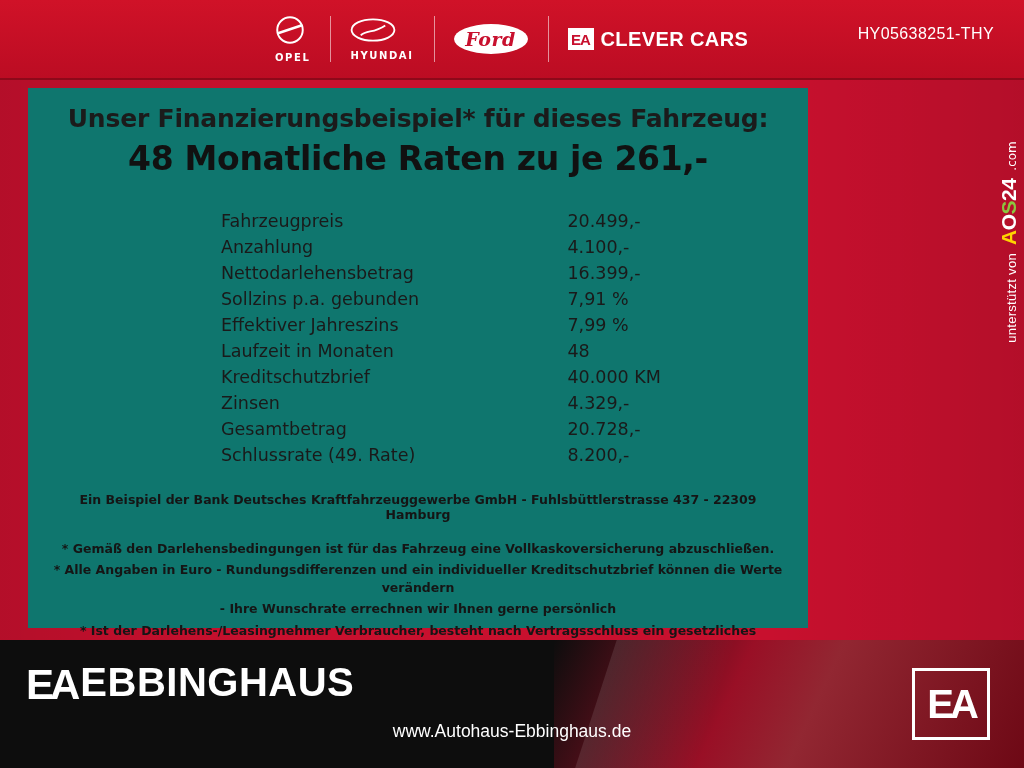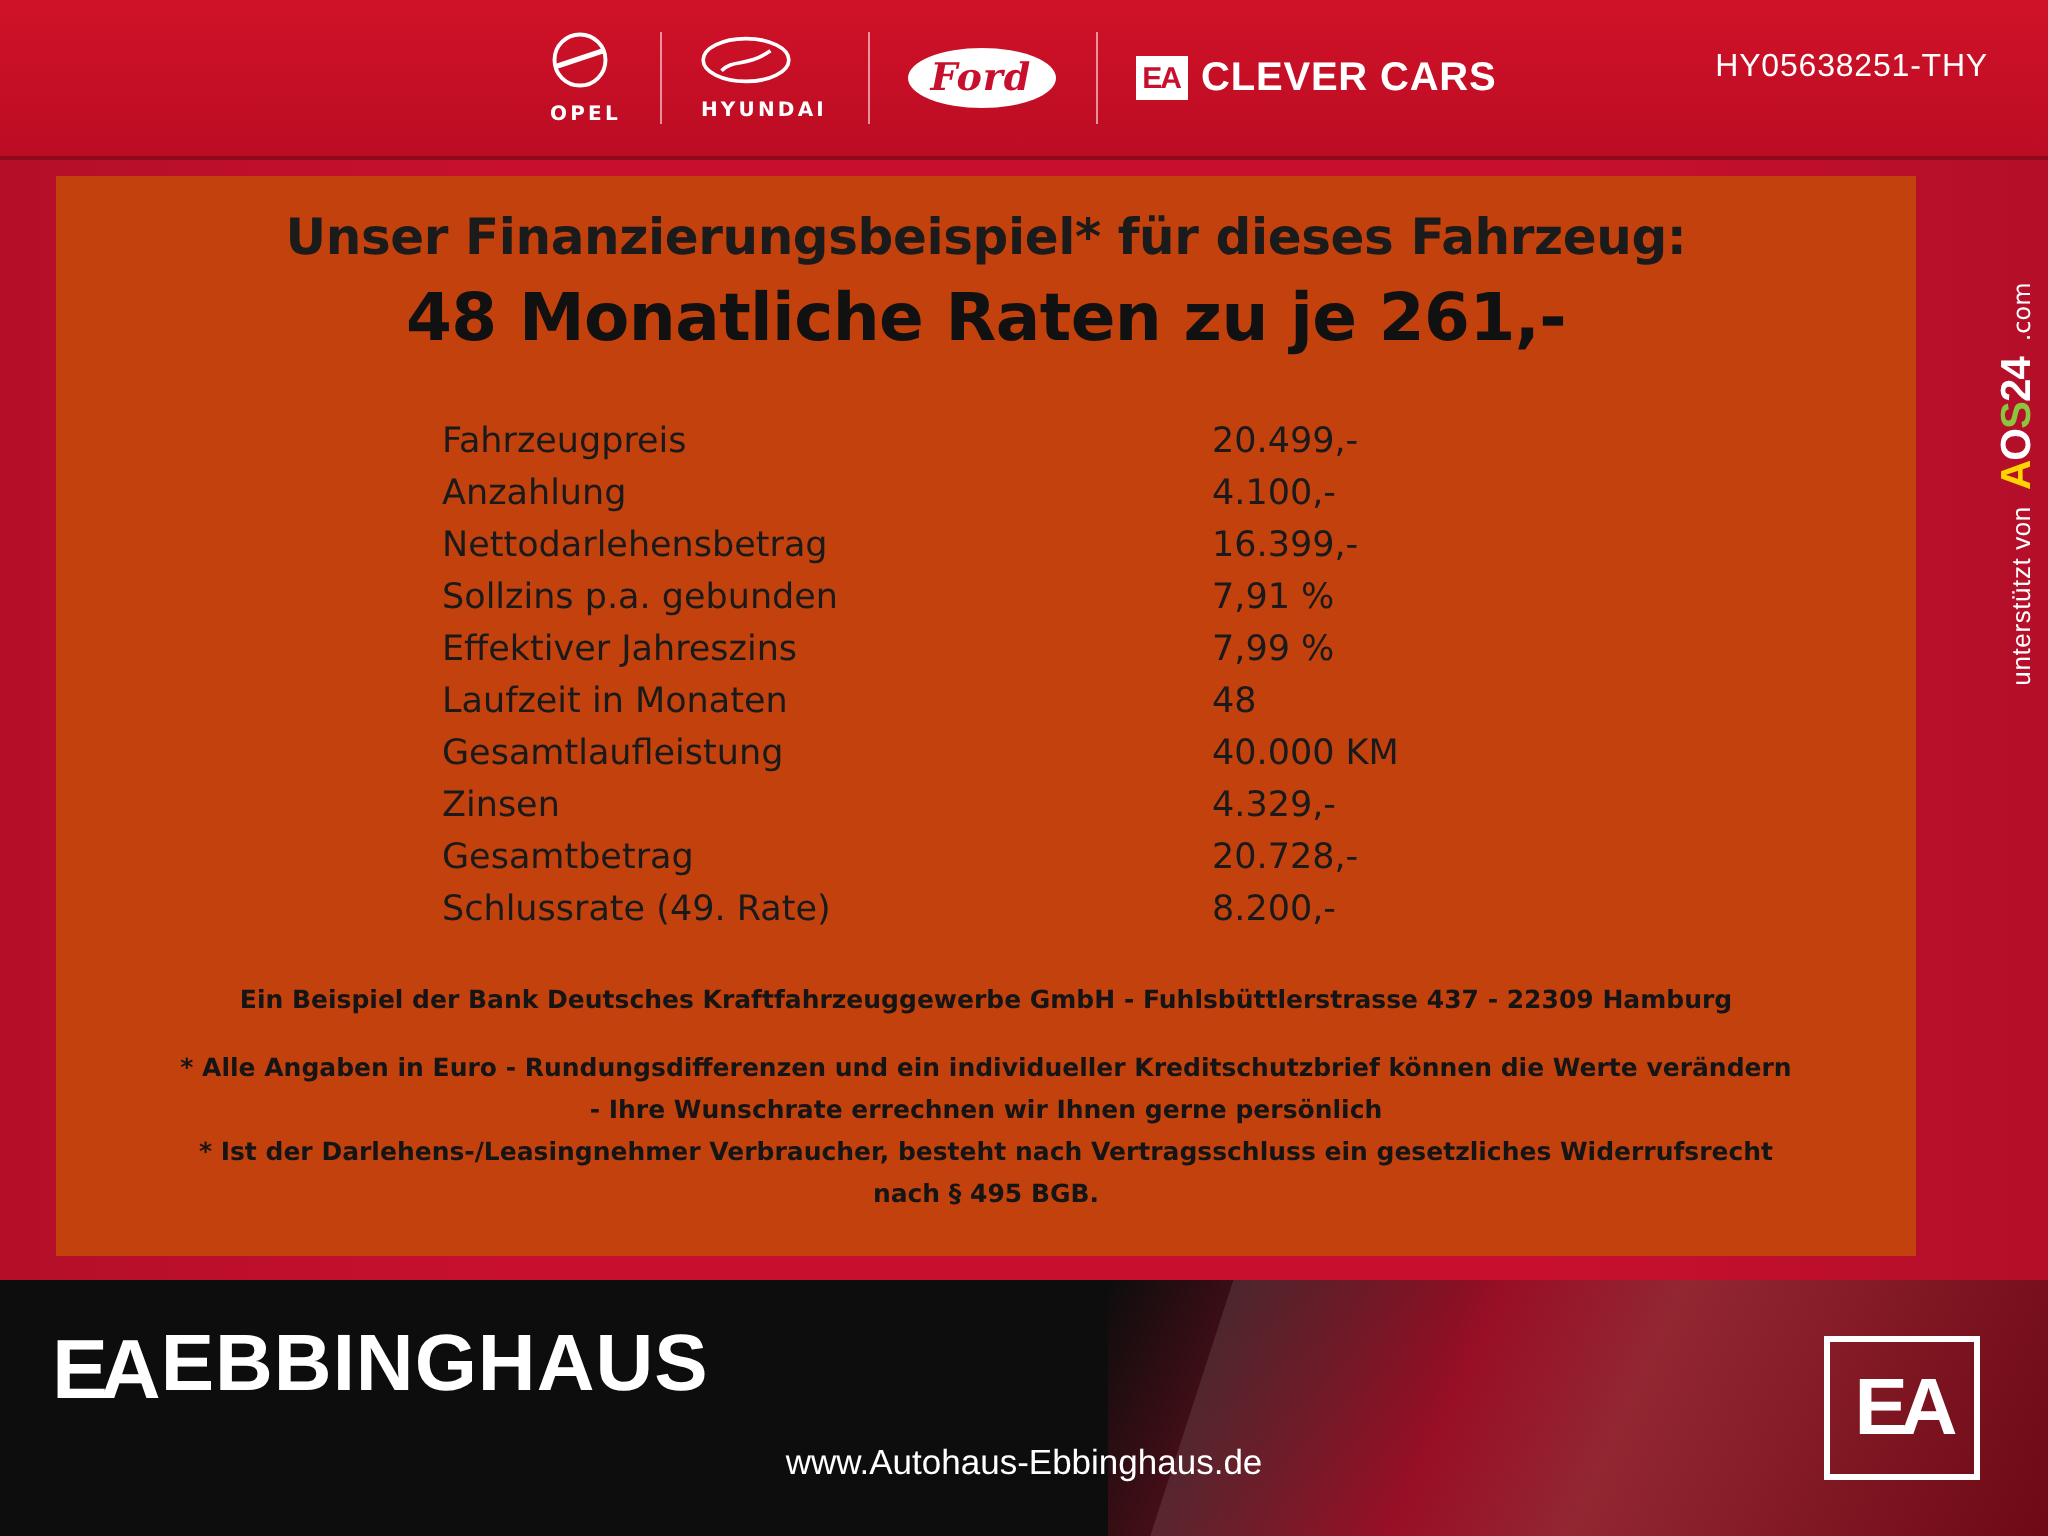--- a/index.html
+++ b/index.html
@@ -61,22 +61,22 @@
     color: #fff; font-size: 16px; letter-spacing: .4px;
     font-family: "Liberation Sans", sans-serif;
   }
   .topbar-underline {
     position: absolute; top: 78px; left: 0; width: 1024px; height: 2px;
     background: rgba(0,0,0,.25);
   }
 
   
   .sheet {
-    position: absolute; left: 28px; top: 88px; width: 930px; height: 540px;
-    background: #c2410c;
+    position: absolute; left: 28px; top: 88px; width: 780px; height: 540px;
+    background: #0f766e;
     padding: 16px 18px 10px 18px;
   }
   .headline1 {
     text-align: center; font-size: 25px; font-weight: bold; color: #1b1b1b;
     letter-spacing: -.2px;
   }
   .headline2 {
     text-align: center; font-size: 33px; font-weight: bold; color: #111;
     margin-top: 6px; letter-spacing: -.3px;
   }
@@ -243,41 +243,42 @@
       </tr>
       <tr>
         <td class="label">Effektiver Jahreszins</td>
         <td class="value">7,99 %</td>
       </tr>
       <tr>
         <td class="label">Laufzeit in Monaten</td>
         <td class="value">48</td>
       </tr>
       <tr>
-        <td class="label">Gesamtlaufleistung</td>
+        <td class="label">Kreditschutzbrief</td>
         <td class="value">40.000 KM</td>
       </tr>
       <tr>
         <td class="label">Zinsen</td>
         <td class="value">4.329,-</td>
       </tr>
       <tr>
         <td class="label">Gesamtbetrag</td>
         <td class="value">20.728,-</td>
       </tr>
       <tr>
         <td class="label">Schlussrate (49. Rate)</td>
         <td class="value">8.200,-</td>
       </tr>
     </tbody>
   </table>
 
   <div class="bank-line">Ein Beispiel der Bank Deutsches Kraftfahrzeuggewerbe GmbH - Fuhlsbüttlerstrasse 437 - 22309 Hamburg</div>
 
   <div class="notes">
+    <p>* Gemäß den Darlehensbedingungen ist für das Fahrzeug eine Vollkaskoversicherung abzuschließen.</p>
     <p>* Alle Angaben in Euro - Rundungsdifferenzen und ein individueller Kreditschutzbrief können die Werte verändern</p>
     <p>- Ihre Wunschrate errechnen wir Ihnen gerne persönlich</p>
     <p>* Ist der Darlehens-/Leasingnehmer Verbraucher, besteht nach Vertragsschluss ein gesetzliches Widerrufsrecht</p>
     <p>nach § 495 BGB.</p>
   </div>
 </div>
 
 <div class="aos-strip">
   <div class="aos-rot">
     <span class="aos-support">unterstützt von</span>

